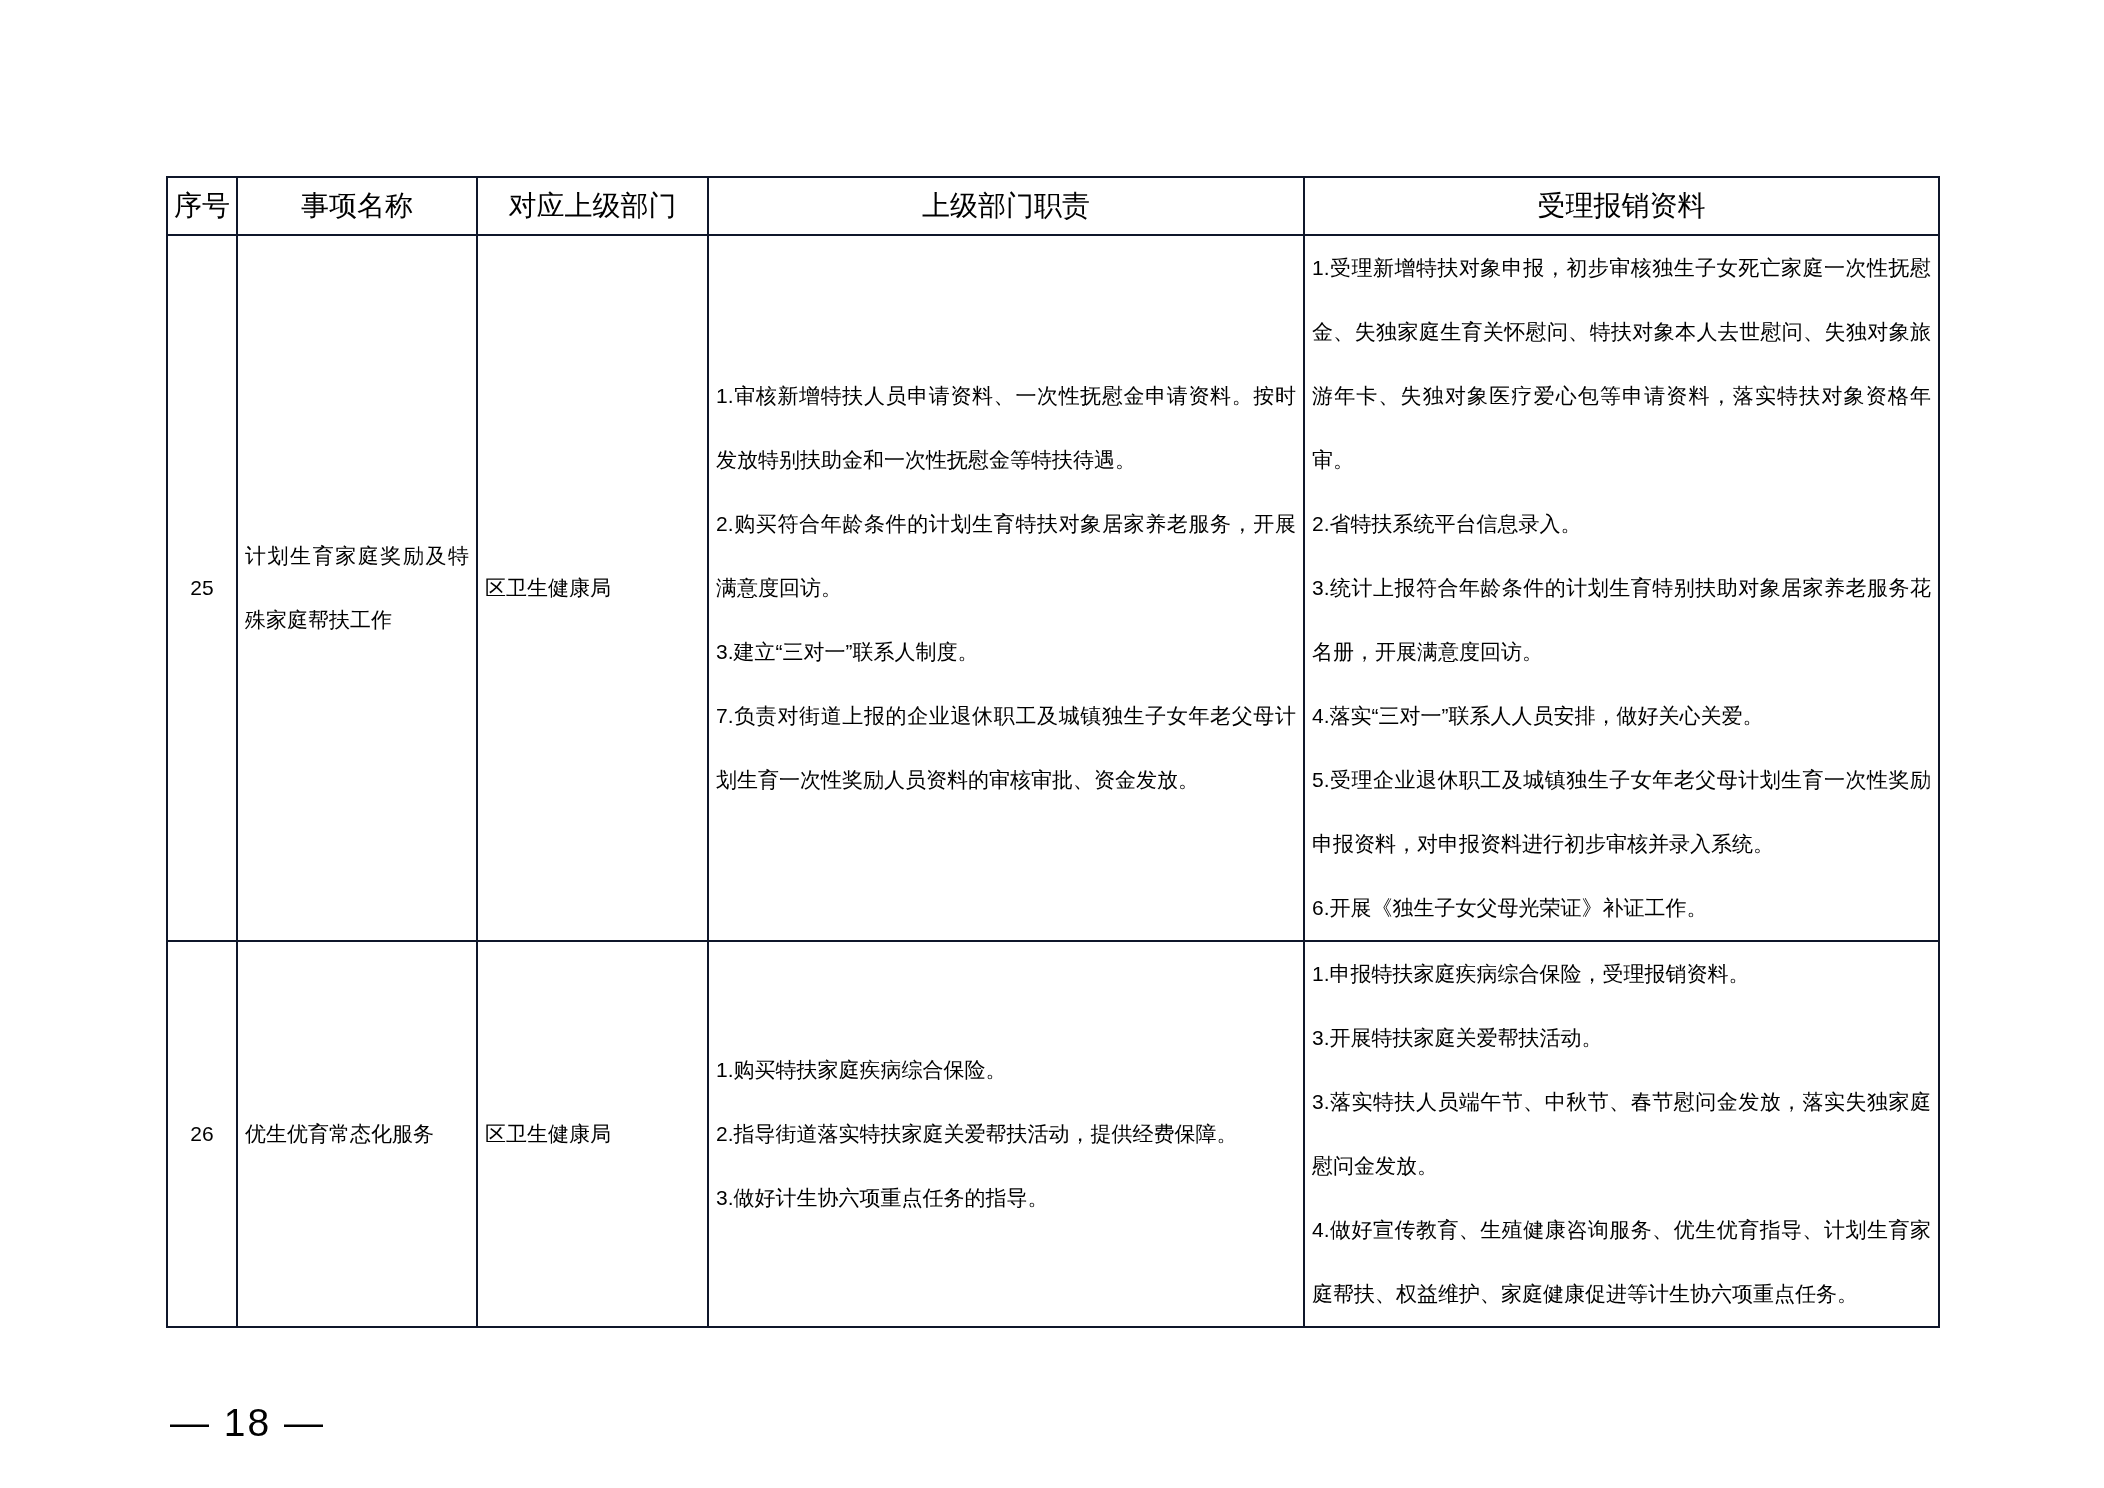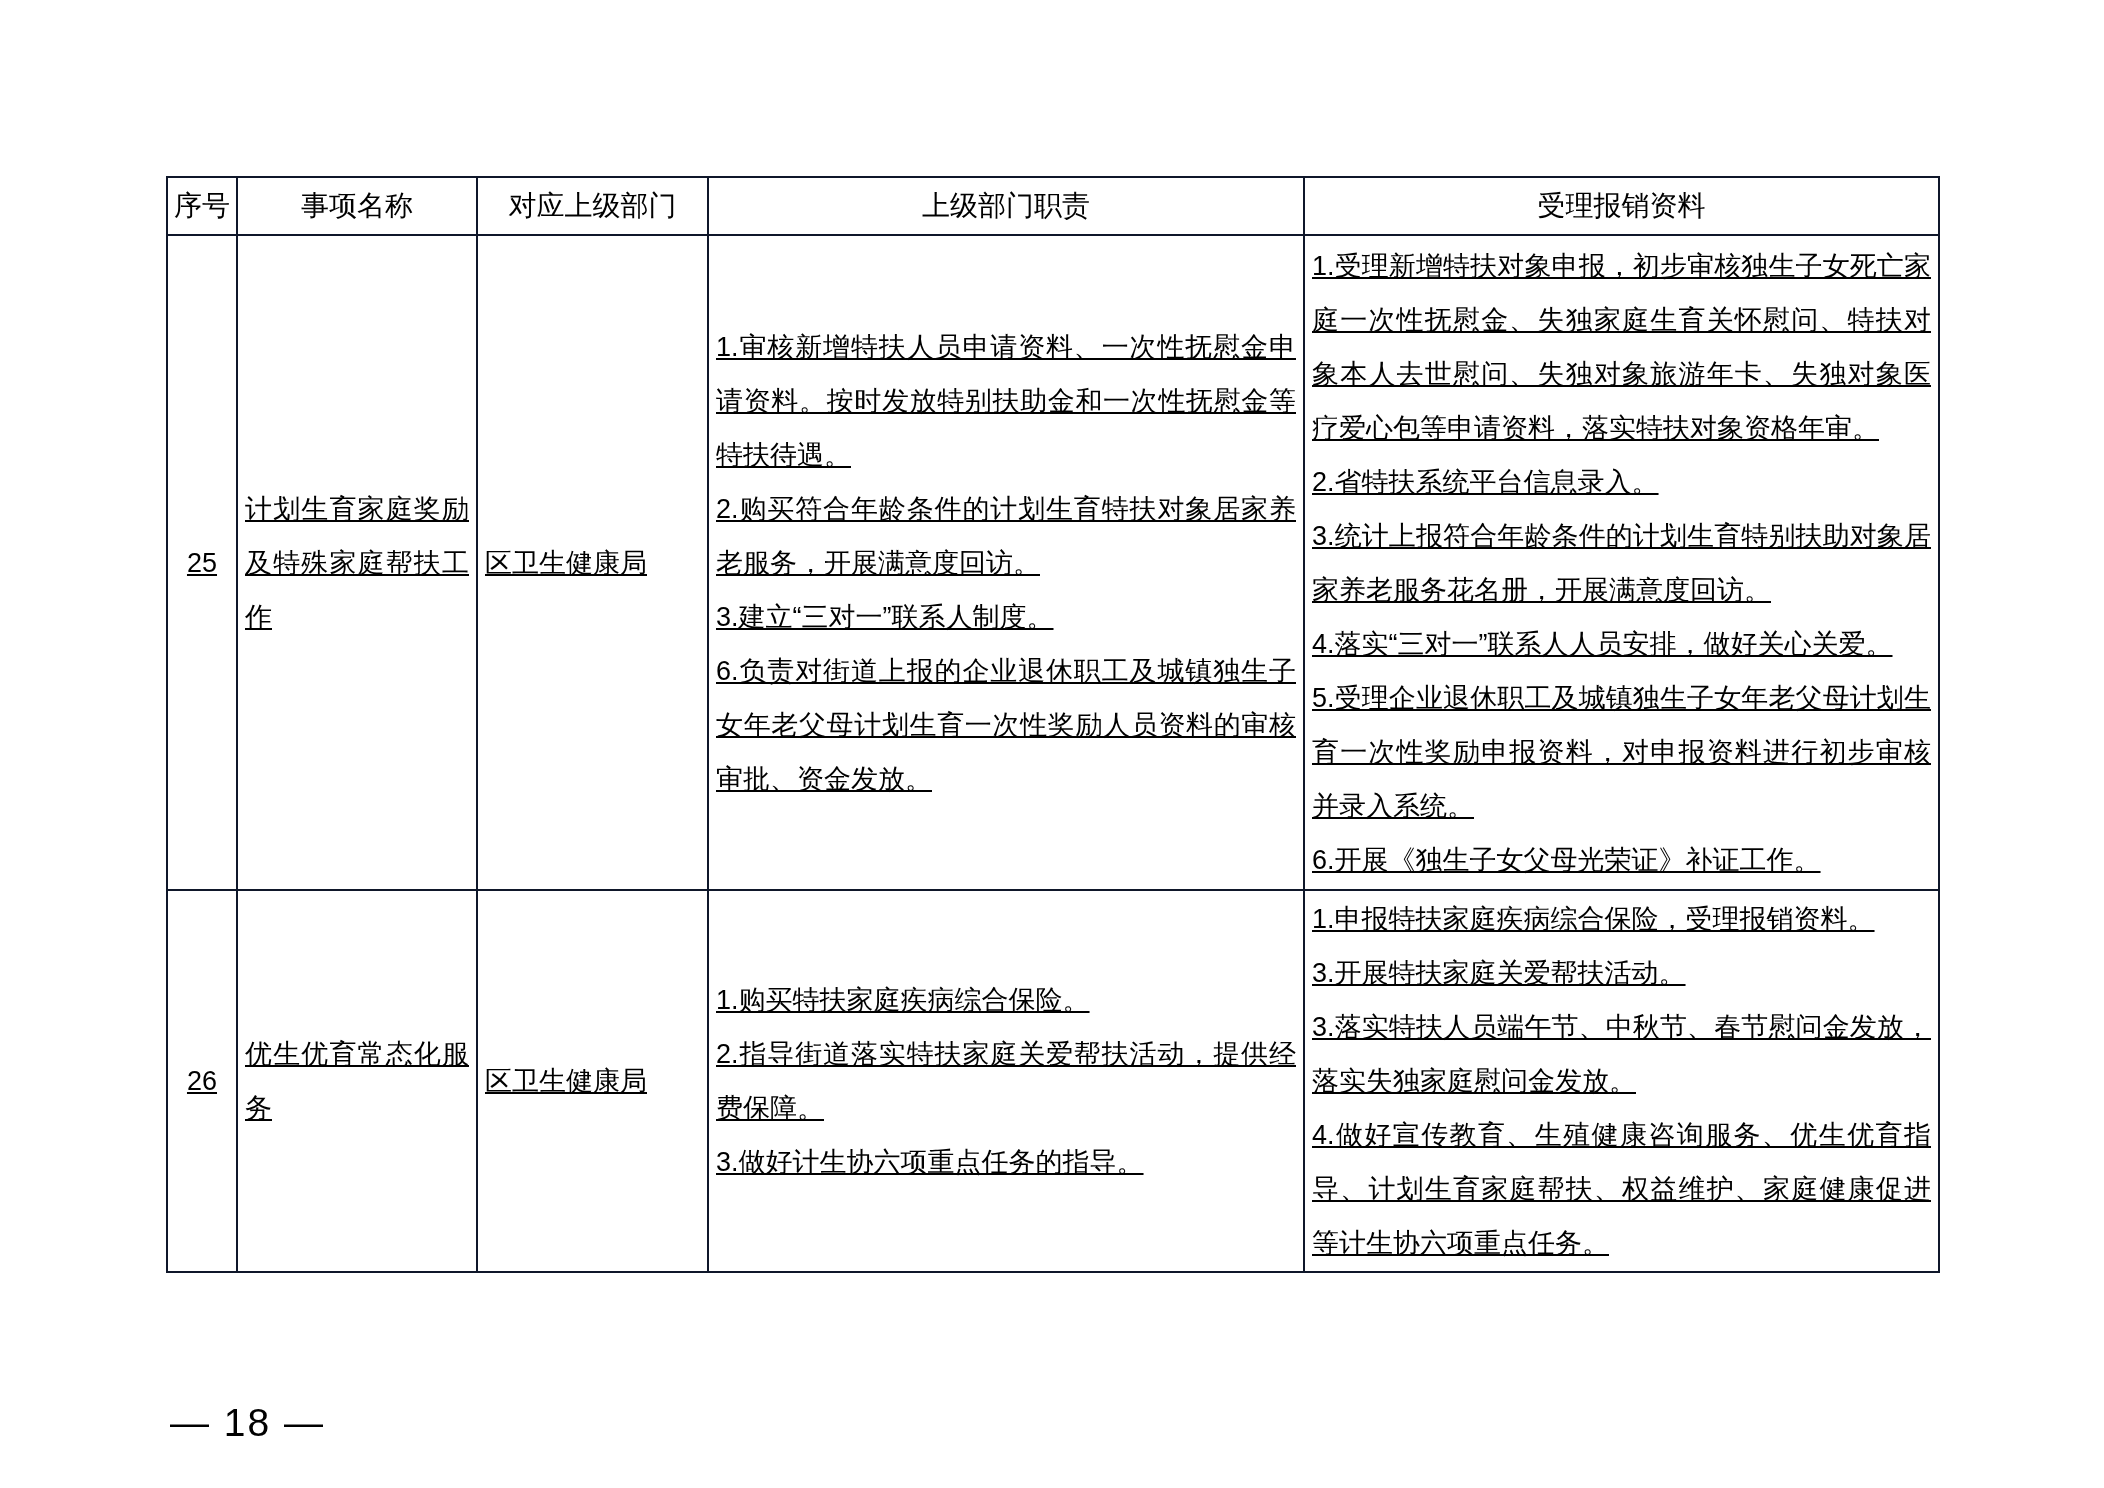--- a/index.html
+++ b/index.html
@@ -31,25 +31,24 @@
   .duty-table thead th {
     height: 58px;
     font-size: 28px;
     font-weight: 400;
     text-align: center;
     vertical-align: middle;
     padding: 0;
     white-space: nowrap;
   }
   .duty-table td {
-    font-size: 27px;
-    line-height: 54px;
+    font-size: 21px;
+    line-height: 64px;
     vertical-align: middle;
     padding: 0 7px;
-    text-decoration: underline;
   }
   tr.row-25 { height: 655px; }
   tr.row-26 { height: 382px; }
   td.seq {
     text-align: center;
     padding: 12px;
   }
   td.name {
     text-align: justify;
     text-justify: inter-character;
@@ -96,21 +95,21 @@
     </thead>
     <tbody>
       <tr class="row-25">
         <td class="seq">25</td>
         <td class="name">计划生育家庭奖励及特殊家庭帮扶工作</td>
         <td class="dept">区卫生健康局</td>
         <td class="duties">
           <p>1.审核新增特扶人员申请资料、一次性抚慰金申请资料。按时发放特别扶助金和一次性抚慰金等特扶待遇。</p>
           <p>2.购买符合年龄条件的计划生育特扶对象居家养老服务，开展满意度回访。</p>
           <p>3.建立“三对一”联系人制度。</p>
-          <p>6.负责对街道上报的企业退休职工及城镇独生子女年老父母计划生育一次性奖励人员资料的审核审批、资金发放。</p>
+          <p>7.负责对街道上报的企业退休职工及城镇独生子女年老父母计划生育一次性奖励人员资料的审核审批、资金发放。</p>
         </td>
         <td class="duties">
           <p>1.受理新增特扶对象申报，初步审核独生子女死亡家庭一次性抚慰金、失独家庭生育关怀慰问、特扶对象本人去世慰问、失独对象旅游年卡、失独对象医疗爱心包等申请资料，落实特扶对象资格年审。</p>
           <p>2.省特扶系统平台信息录入。</p>
           <p>3.统计上报符合年龄条件的计划生育特别扶助对象居家养老服务花名册，开展满意度回访。</p>
           <p>4.落实“三对一”联系人人员安排，做好关心关爱。</p>
           <p>5.受理企业退休职工及城镇独生子女年老父母计划生育一次性奖励申报资料，对申报资料进行初步审核并录入系统。</p>
           <p>6.开展《独生子女父母光荣证》补证工作。</p>
         </td>
       </tr>

